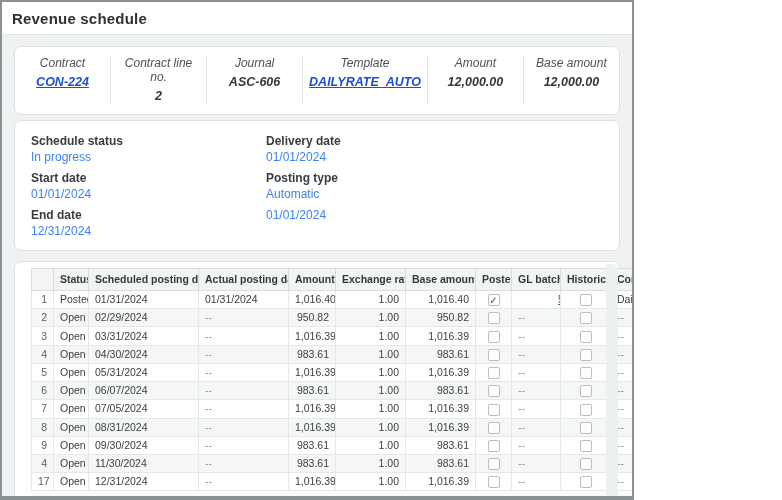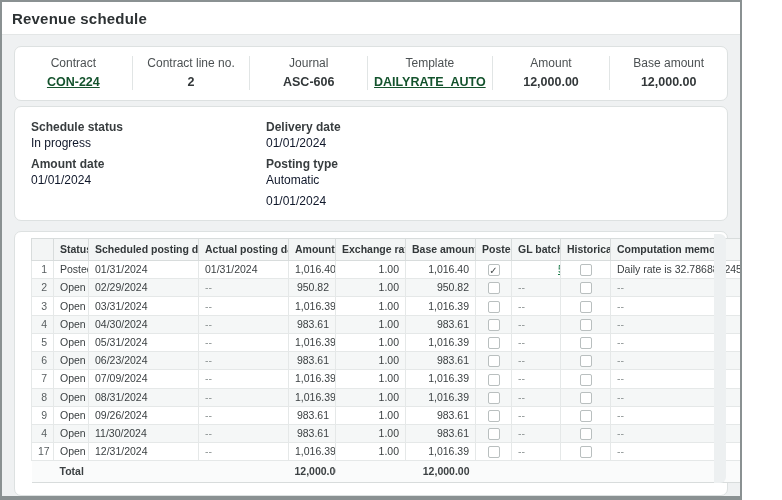--- a/index.html
+++ b/index.html
@@ -3,21 +3,21 @@
 <meta charset="utf-8">
 <style>
   * { box-sizing: border-box; }
   html,body { margin:0; padding:0; }
   body {
     font-family: "Liberation Sans", sans-serif;
     width: 782px; height: 500px;
     background:#ffffff;
   }
   .frame {
-    width: 742px; height: 500px;
+    width: 634px; height: 500px;
     border: 2px solid #8a9192;
     border-bottom-width: 4px;
     background: #eff1f2;
     overflow: hidden;
   }
   .topbar {
     height: 33px;
     background: #ffffff;
     border-bottom: 1px solid #e3e6e6;
     display: flex; align-items: center;
@@ -27,31 +27,31 @@
     font-size: 15px; font-weight: 700; color: #2d3234;
     letter-spacing: .2px;
   }
   .content { padding: 11px 12px 0 12px; }
   .card {
     background: #ffffff;
     border: 1px solid #dde1e1;
     border-radius: 7px;
   }
   
-  .summary-card { display: flex; align-items: stretch; padding: 9px 0 10px 0; }
+  .summary-card { display: flex; align-items: stretch; padding: 9px 0 10px 0; font-style: italic; }
   .summary-field { flex: 1; text-align: center; padding: 0 6px; }
   .summary-field + .summary-field { border-left: 1px solid #e1e5e5; }
   .summary-label { font-size: 12px; color: #4c5153; line-height: 14px; }
   .summary-value { margin-top: 5px; font-size: 12.5px; font-weight: 700; color: #33383a; line-height: 15px; }
-  .green-link { color: #14532d; text-decoration: underline; cursor: pointer; }
+  .green-link { color: #1d4ed8; text-decoration: underline; cursor: pointer; }
   
   .details-card { margin-top: 5px; padding: 13px 16px 5px 16px; display: grid; grid-template-columns: 235px 1fr; }
   .detail-group { margin-bottom: 6px; }
   .detail-label { font-size: 12px; font-weight: 700; color: #383d3f; line-height: 15px; }
-  .detail-value { font-size: 12px; color: #0f172a; line-height: 15px; margin-top: 1px; }
+  .detail-value { font-size: 12px; color: #3b82f6; line-height: 15px; margin-top: 1px; }
   
   .table-card { margin-top: 10px; padding: 6px 14px 12px 16px; position: relative; border-radius: 7px; }
   .scroll-rail {
     position: absolute; top: 2px; right: 1px; bottom: 12px; width: 12px;
     background: #edf0f1; border-radius: 0 6px 6px 0;
   }
   table.schedule {
     border-collapse: collapse; width: 727px; table-layout: fixed;
     font-size: 10.5px; color: #3c4143;
   }
@@ -128,22 +128,26 @@
         </div>
       </div>
 
     <div class="card details-card">
       <div>
           <div class="detail-group">
             <div class="detail-label">Schedule status</div>
             <div class="detail-value">In progress</div>
           </div>
           <div class="detail-group">
-            <div class="detail-label">Amount date</div>
+            <div class="detail-label">Start date</div>
             <div class="detail-value">01/01/2024</div>
+          </div>
+          <div class="detail-group">
+            <div class="detail-label">End date</div>
+            <div class="detail-value">12/31/2024</div>
           </div>
         </div>
       <div>
           <div class="detail-group">
             <div class="detail-label">Delivery date</div>
             <div class="detail-value">01/01/2024</div>
           </div>
           <div class="detail-group">
             <div class="detail-label">Posting type</div>
             <div class="detail-value">Automatic</div>
@@ -247,34 +251,34 @@
               <td class="al-right">1.00</td>
               <td class="al-right">1,016.39</td>
               <td class="al-center"><span class="checkbox"></span></td>
               <td class="muted">--</td>
               <td class="al-center"><span class="checkbox"></span></td>
               <td class="muted">--</td>
             </tr>
             <tr>
               <td class="al-num">6</td>
               <td>Open</td>
-              <td>06/23/2024</td>
+              <td>06/07/2024</td>
               <td class="muted">--</td>
               <td class="al-right">983.61</td>
               <td class="al-right">1.00</td>
               <td class="al-right">983.61</td>
               <td class="al-center"><span class="checkbox"></span></td>
               <td class="muted">--</td>
               <td class="al-center"><span class="checkbox"></span></td>
               <td class="muted">--</td>
             </tr>
             <tr>
               <td class="al-num">7</td>
               <td>Open</td>
-              <td>07/09/2024</td>
+              <td>07/05/2024</td>
               <td class="muted">--</td>
               <td class="al-right">1,016.39</td>
               <td class="al-right">1.00</td>
               <td class="al-right">1,016.39</td>
               <td class="al-center"><span class="checkbox"></span></td>
               <td class="muted">--</td>
               <td class="al-center"><span class="checkbox"></span></td>
               <td class="muted">--</td>
             </tr>
             <tr>
@@ -286,21 +290,21 @@
               <td class="al-right">1.00</td>
               <td class="al-right">1,016.39</td>
               <td class="al-center"><span class="checkbox"></span></td>
               <td class="muted">--</td>
               <td class="al-center"><span class="checkbox"></span></td>
               <td class="muted">--</td>
             </tr>
             <tr>
               <td class="al-num">9</td>
               <td>Open</td>
-              <td>09/26/2024</td>
+              <td>09/30/2024</td>
               <td class="muted">--</td>
               <td class="al-right">983.61</td>
               <td class="al-right">1.00</td>
               <td class="al-right">983.61</td>
               <td class="al-center"><span class="checkbox"></span></td>
               <td class="muted">--</td>
               <td class="al-center"><span class="checkbox"></span></td>
               <td class="muted">--</td>
             </tr>
             <tr>

